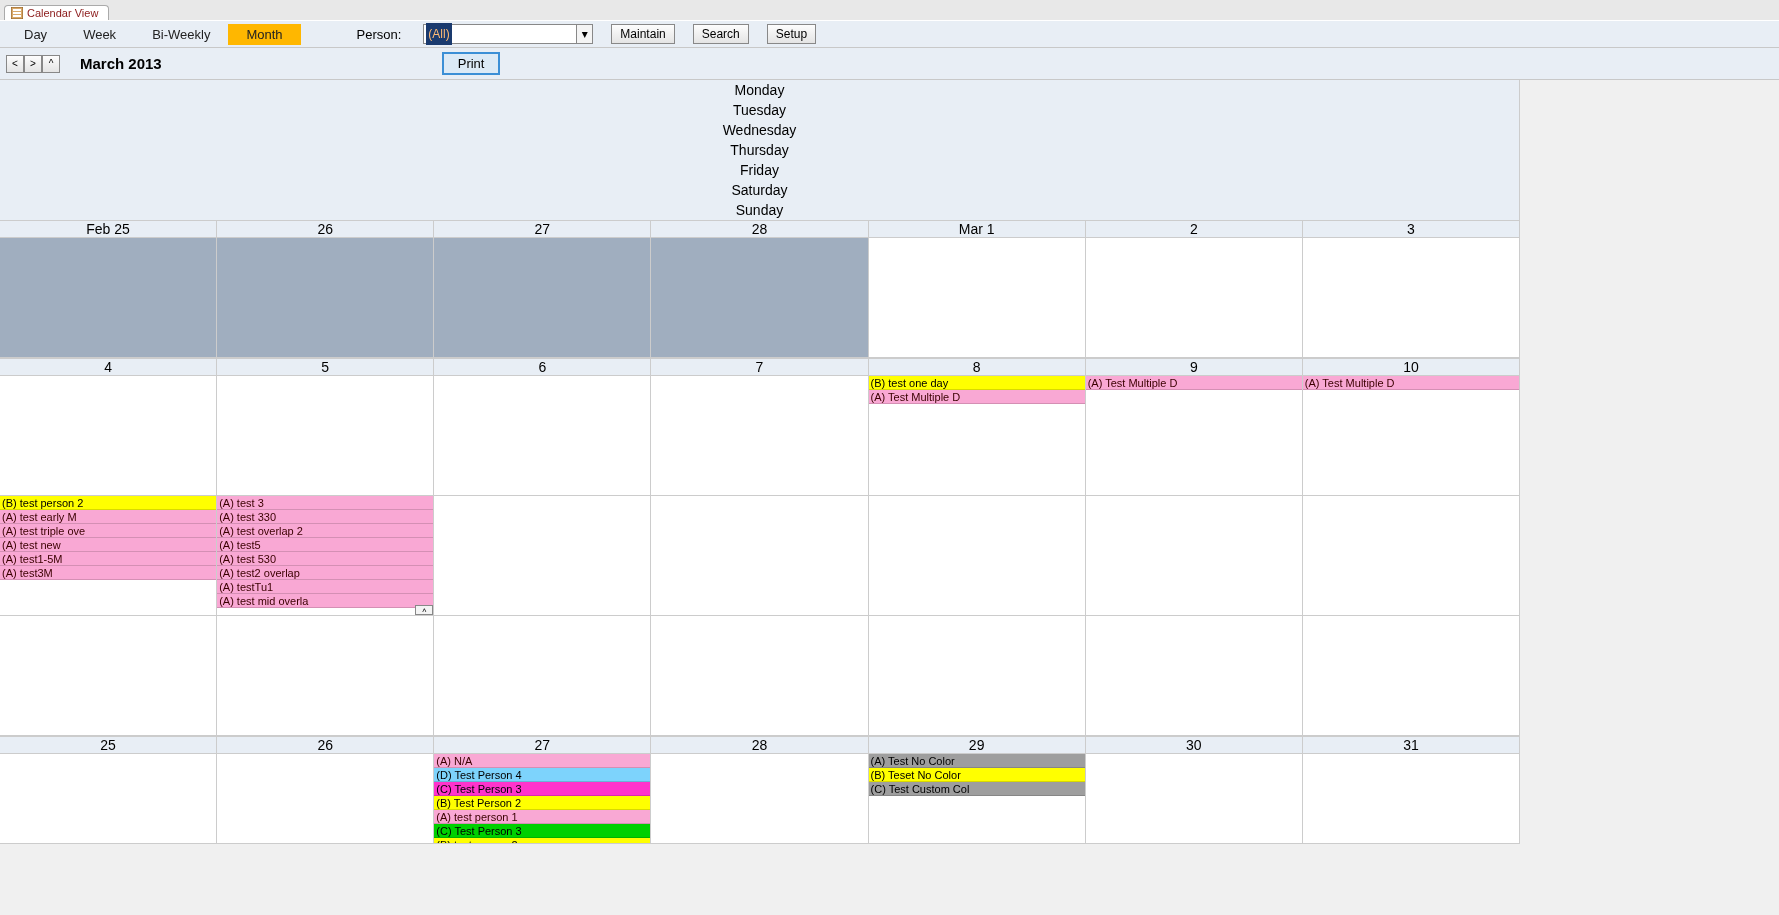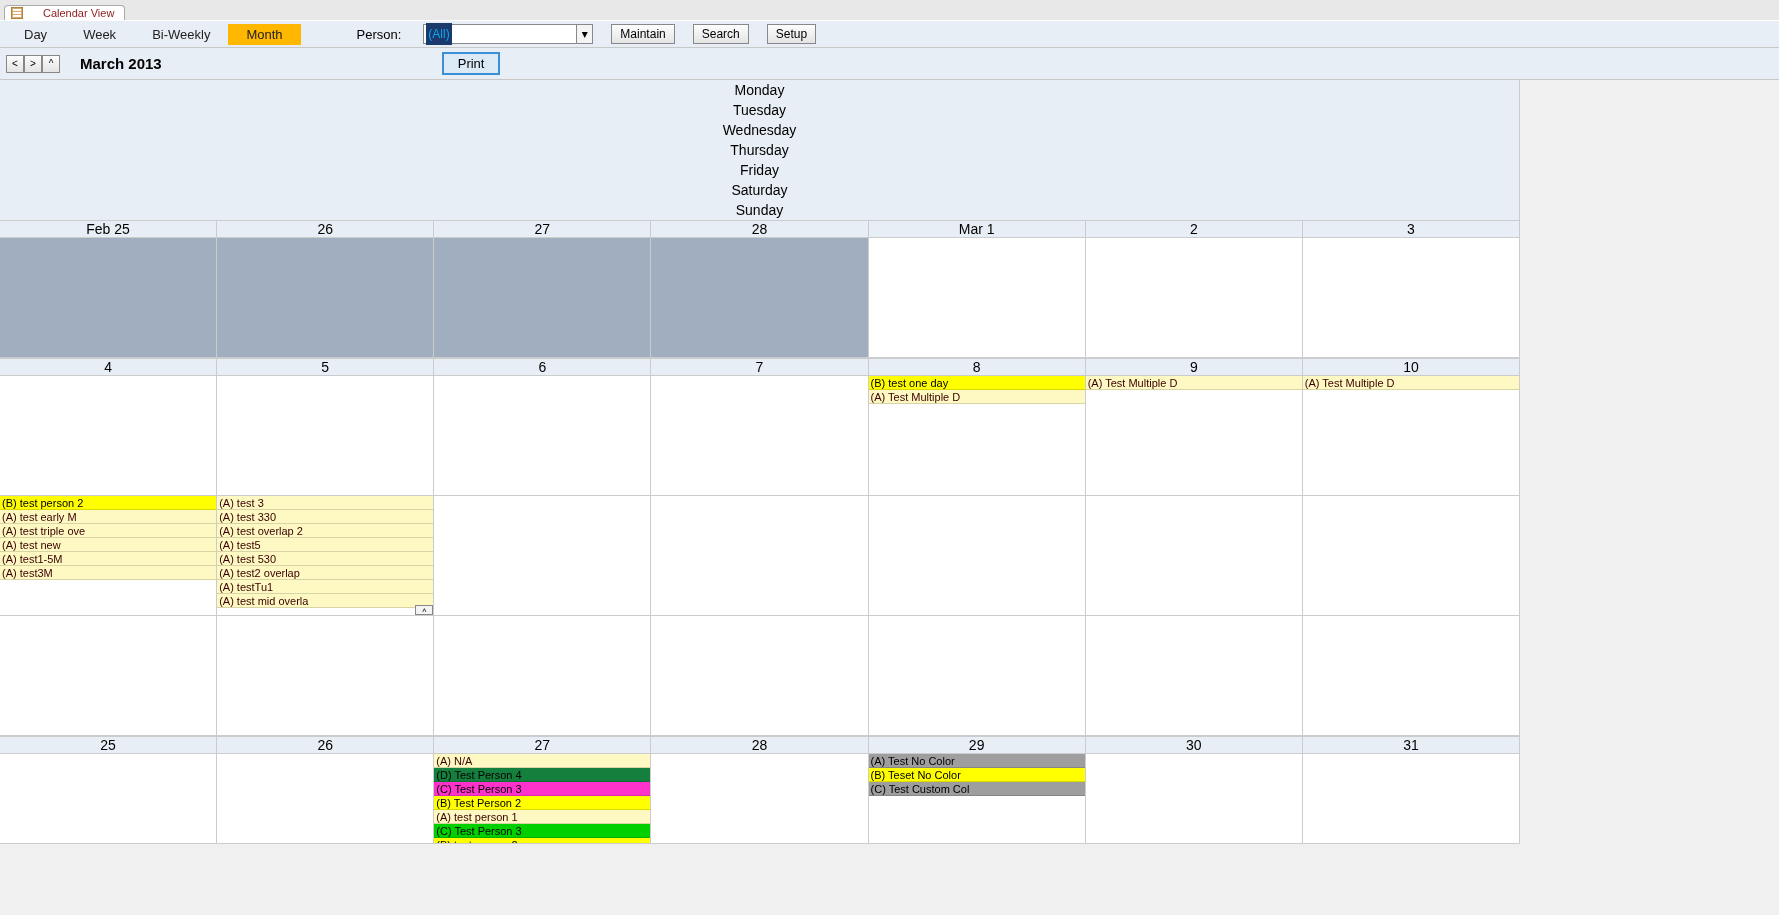--- a/index.html
+++ b/index.html
@@ -1,27 +1,27 @@
 <!DOCTYPE html>
 <html><head>
 <meta charset="utf-8">
 <style>
   * { box-sizing: border-box; margin: 0; padding: 0; }
   body { font-family: "Segoe UI", Tahoma, sans-serif; font-size: 12px; background: #f0f0f0; }
 
   .tab-strip { background: #e8e8e8; height: 20px; display: flex; align-items: flex-end; padding-left: 4px; }
-  .tab { background: #fff; border: 1px solid #aaa; border-bottom: none; border-radius: 4px 4px 0 0; padding: 1px 10px 1px 6px; font-size: 11px; color: #8b1a1a; display: flex; align-items: center; gap: 20px; }
+  .tab { background: #fff; border: 1px solid #aaa; border-bottom: none; border-radius: 4px 4px 0 0; padding: 1px 10px 1px 6px; font-size: 11px; color: #8b1a1a; display: flex; align-items: center; gap: 4px; }
   .tab-icon { width: 12px; height: 12px; display: inline-flex; }
 
   .toolbar { background: #e8eef5; border-top: 1px solid #fff; border-bottom: 1px solid #c8c8c8; padding: 3px 6px; display: flex; align-items: center; gap: 16px; }
   .view-btn { padding: 3px 18px; cursor: pointer; font-size: 13px; color: #222; }
   .view-btn.active { background: #ffb700; }
   .person-label { margin-left: 40px; margin-right: 6px; font-size: 13px; }
   .person-select { width: 170px; height: 20px; border: 1px solid #888; font-size: 12px; padding-left: 2px; display: flex; align-items: center; justify-content: space-between; background: #fff; }
-  .person-val { background: #1a3a6e; color: #0ea5e9; padding: 4px 2px; text-align: right; }
+  .person-val { background: #1a3a6e; color: #fdba74; padding: 4px 2px; text-align: right; }
   .caret { width: 16px; height: 18px; border-left: 1px solid #888; display: flex; align-items: center; justify-content: center; background: #f4f4f4; }
   .tb-btn { border: 1px solid #888; background: linear-gradient(#fdfdfd,#e4e4e4); padding: 2px 8px; margin-left: 2px; cursor: pointer; font-size: 12px; }
 
   .header-row { background: #e8eef5; border-bottom: 1px solid #c8c8c8; padding: 4px 6px; display: flex; align-items: center; }
   .nav-btns { display: flex; gap: 0; }
   .nav-btn { border: 1px solid #888; background: linear-gradient(#fdfdfd,#e4e4e4); width: 18px; height: 18px; font-size: 10px; display:flex; align-items:center; justify-content:center; cursor:pointer; }
   .month-title { font-weight: bold; font-size: 15px; margin-left: 20px; }
   .print-btn { border: 2px solid #3b8fd6; background: #dceaf6; padding: 2px 14px; margin-left: 280px; cursor: pointer; font-size: 13px; }
 
   .calendar { width: 1520px; }
@@ -30,26 +30,26 @@
 
   .date-row { display: flex; background: #e8eef5; border-top: 1px solid #ccc; border-bottom: 1px solid #ccc; }
   .date-cell { flex: 1; text-align: center; font-size: 14px; padding: 0; border-right: 1px solid #ccc; }
 
   .body-row { display: flex; height: 120px; background: #fff; border-bottom: 1px solid #ccc; }
   .body-row.short { height: 90px; }
   .body-cell { flex: 1; border-right: 1px solid #ccc; overflow: hidden; position: relative; }
   .body-cell.outside { background: #a0aebf; }
 
   .event { font-size: 11px; padding: 0 2px; line-height: 14px; height: 14px; overflow: hidden; white-space: nowrap; border-bottom: 1px solid rgba(0,0,0,0.15); }
-  .c-red     { background: #fef9c3; color: #3a0000; }
+  .c-red     { background: #f9a8d4; color: #3a0000; }
   .c-yellow  { background: #ffff00; color: #000; }
   .c-magenta { background: #ff33cc; color: #000; }
   .c-green   { background: #00d000; color: #000; }
   .c-gray    { background: #9e9e9e; color: #000; }
-  .c-white   { background: #15803d; color: #000; }
+  .c-white   { background: #7dd3fc; color: #000; }
 
   .more-handle { position: absolute; bottom: 0; right: 0; width: 18px; height: 10px; border: 1px solid #888; background: #f4f4f4; font-size: 8px; display:flex; align-items:center; justify-content:center; cursor:pointer; }
 </style>
 </head>
 <body>
 
 <div class="tab-strip">
   <div class="tab">
     <span class="tab-icon">
       <svg viewBox="0 0 12 12">

